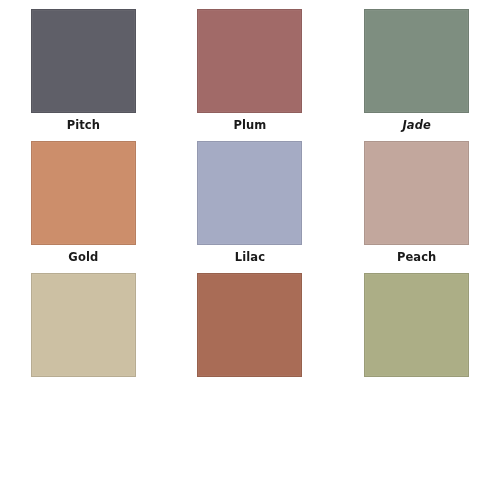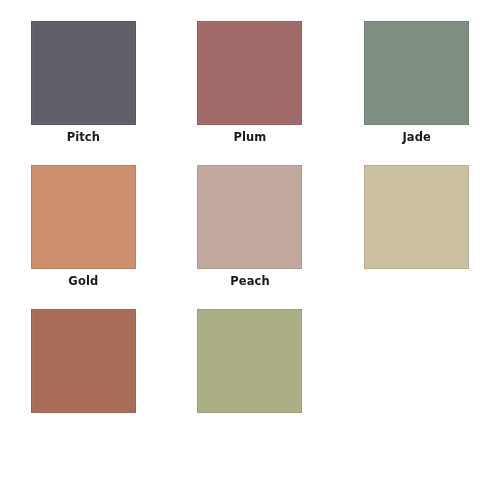--- a/index.html
+++ b/index.html
@@ -34,21 +34,21 @@
     box-sizing: border-box;
   }
 
   .swatch-cell {
     position: relative;
     display: flex;
     flex-direction: column;
     align-items: center;
     justify-content: flex-start;
     box-sizing: border-box;
-    padding-top: 21px;
+    padding-top: 9px;
   }
 
   .swatch-chip {
     width: 105px;
     height: 104px;
     box-sizing: border-box;
     border: 1px solid rgba(0, 0, 0, 0.10);
     box-shadow: inset 0 0 0 1px rgba(255, 255, 255, 0.04);
   }
 
@@ -77,28 +77,32 @@
 
     <div class="swatch-cell">
       <div class="swatch-chip" style="background-color: rgb(161, 106, 104);"></div>
       <div class="swatch-label" style="color: rgb(26, 26, 26);">Plum</div>
     </div>
 
 
 
     <div class="swatch-cell">
       <div class="swatch-chip" style="background-color: rgb(126, 142, 128);"></div>
-      <div class="swatch-label" style="color: rgb(26, 26, 26);">Jade</div>
+      <div class="swatch-label" style="color: rgb(26, 26, 26); font-style: italic;">Jade</div>
     </div>
 
     <div class="swatch-cell">
       <div class="swatch-chip" style="background-color: rgb(204, 142, 107);"></div>
       <div class="swatch-label" style="color: rgb(26, 26, 26); text-align: right;">Gold</div>
     </div>
 
+    <div class="swatch-cell">
+      <div class="swatch-chip" style="background-color: rgb(165, 171, 196);"></div>
+      <div class="swatch-label" style="color: rgb(26, 26, 26);">Lilac</div>
+    </div>
 
     <div class="swatch-cell">
       <div class="swatch-chip" style="background-color: rgb(194, 167, 157);"></div>
       <div class="swatch-label" style="color: rgb(26, 26, 26);">Peach</div>
     </div>
 
     <div class="swatch-cell">
       <div class="swatch-chip" style="background-color: rgb(204, 192, 163);"></div>
 
     </div>

